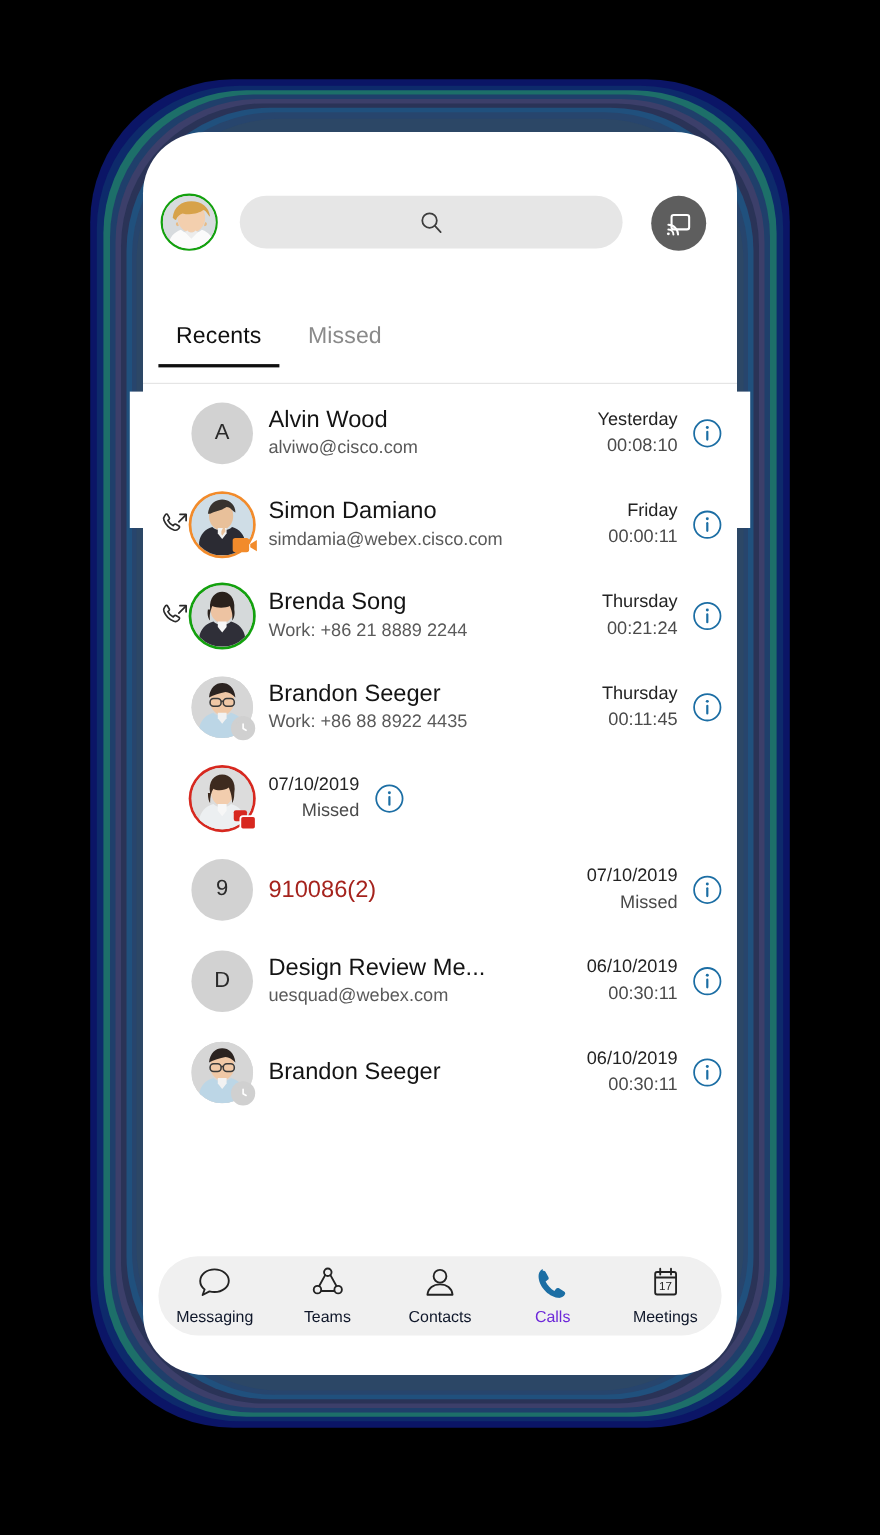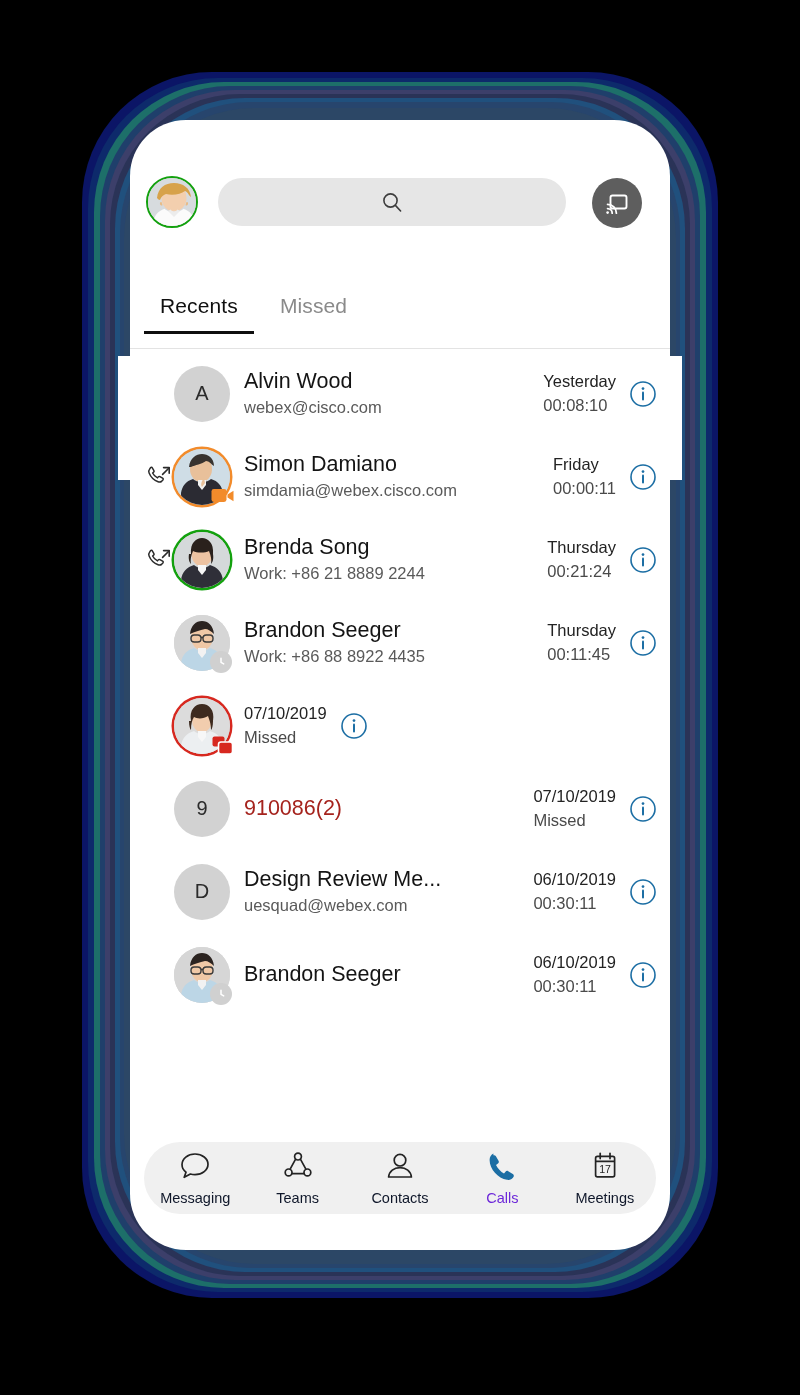--- a/index.html
+++ b/index.html
@@ -66,21 +66,21 @@
   .av.ring-orange{ box-shadow:0 0 0 2.5px #f28b2b; }
   .av.ring-red{ box-shadow:0 0 0 2.5px #d7281f; }
   .badge{ position:absolute; right:-5px; bottom:-1px; width:24px; height:20px; }
   .badge.clockb{ right:-2px; bottom:-2px; width:22px; height:22px; border-radius:50%; background:#d0d0d0;
                  display:flex; align-items:center; justify-content:center; }
 
   .texts{ flex:1 1 auto; min-width:0; padding-right:4px; }
   .nm{ font-size:21.5px; color:#141414; line-height:1.18; white-space:nowrap; overflow:hidden; }
   .nm.missed{ color:#a5231d; }
   .sub{ font-size:16.5px; color:#5a5a5a; line-height:1.35; margin-top:1px; white-space:nowrap; }
-  .meta{ flex:0 0 auto; text-align:left; padding-right:12px; }
+  .meta{ flex:0 0 auto; text-align:right; padding-right:12px; }
   .dt{ font-size:16.5px; color:#232323; line-height:1.35; white-space:nowrap; }
   .dur{ font-size:16.5px; color:#4a4a4a; line-height:1.4; margin-top:2px; white-space:nowrap; }
   .info{ flex:0 0 30px; width:30px; display:flex; align-items:center; justify-content:center; margin-right:12px; }
 
   
   .navbar{
     position:absolute; left:14px; bottom:36px; width:512px; height:72px;
     background:#f0f0f0; border-radius:36px; display:flex; align-items:center;
   }
   .navitem{ flex:1 1 0; display:flex; flex-direction:column; align-items:center; gap:9px; }
@@ -151,21 +151,21 @@
 
     <div class="list">
 
       <div class="row">
         <div class="calldir"></div>
         <div class="av-wrap">
           <div class="av">A</div>
         </div>
         <div class="texts">
           <div class="nm">Alvin Wood</div>
-          <div class="sub">webex@cisco.com</div>
+          <div class="sub">alviwo@cisco.com</div>
         </div>
         <div class="meta">
           <div class="dt">Yesterday</div>
           <div class="dur">00:08:10</div>
         </div>
         <div class="info">
           <svg width="28" height="28" viewBox="0 0 28 28">
             <circle cx="14" cy="14" r="12" fill="none" stroke="#1c6ea4" stroke-width="1.6"></circle>
             <circle cx="14" cy="8.6" r="1.35" fill="#1c6ea4"></circle>
             <rect x="13" y="11.6" width="2" height="9" rx="1" fill="#1c6ea4"></rect>

